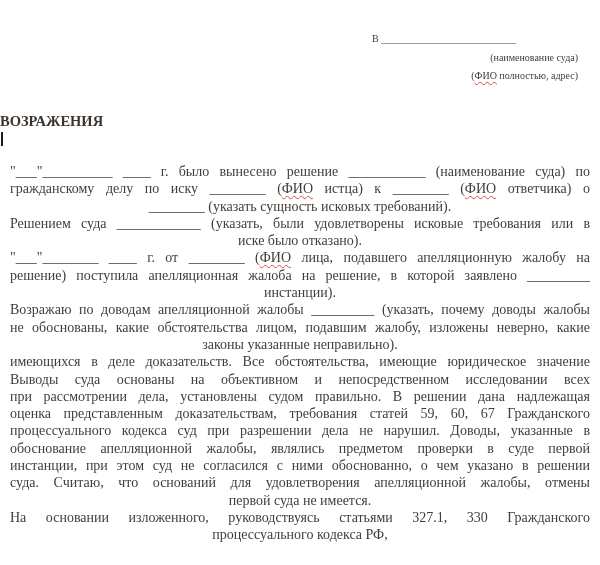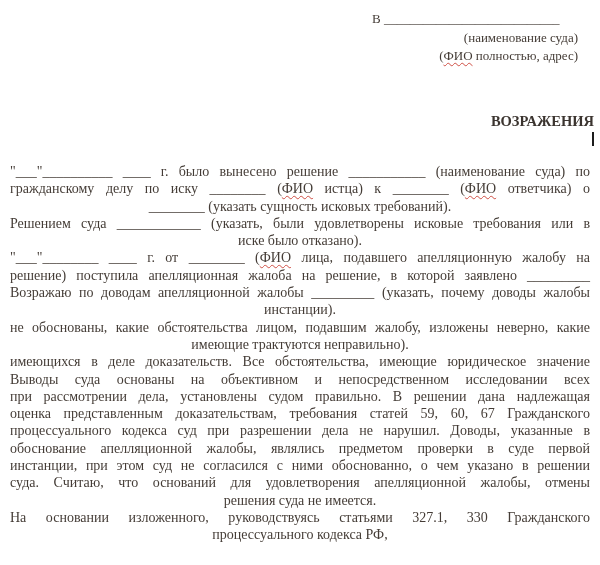--- a/index.html
+++ b/index.html
@@ -10,32 +10,32 @@
     position: relative;
     width: 600px; height: 565px;
     background: #ffffff;
     overflow: hidden;
     font-family: "Liberation Serif", "DejaVu Serif", serif;
     color: #443c36;
   }
   
   .court-header {
     position: absolute;
-    top: 10px; right: 22px;
+    top: 30px; right: 22px;
     width: 206px;
-    font-size: 13px;
+    font-size: 10px;
     line-height: 18.5px;
   }
   .hline { white-space: nowrap; }
   .hcaption { text-align: right; }
   
   .doc-title {
     position: absolute;
     top: 113px; left: 0; right: 6px;
-    text-align: right;
+    text-align: left;
     font-size: 14.5px;
     font-weight: bold;
     line-height: 17.5px;
     color: #3b342f;
   }
   .caret {
     display: inline-block;
     width: 2px; height: 14px;
     background: #1c1c1c;
     vertical-align: -2px;
@@ -82,30 +82,30 @@
   </div>
 
   <div class="doc-body">
     <div class="ln j"><span>"___"__________ ____ г. было вынесено решение ___________ (наименование суда) по</span></div>
     <div class="ln j"><span>гражданскому делу по иску ________ (</span><span class="fio">ФИО</span><span> истца) к ________ (</span><span class="fio">ФИО</span><span> ответчика) о</span></div>
     <div class="ln l"><span>________ (указать сущность исковых требований).</span></div>
     <div class="ln j"><span>Решением суда ____________ (указать, были удовлетворены исковые требования или в</span></div>
     <div class="ln l"><span>иске было отказано).</span></div>
     <div class="ln j"><span>"___"________ ____ г. от ________ (</span><span class="fio">ФИО</span><span> лица, подавшего апелляционную жалобу на</span></div>
     <div class="ln j"><span>решение) поступила апелляционная жалоба на решение, в которой заявлено _________</span></div>
+    <div class="ln l"><span>инстанции).</span></div>
     <div class="ln j"><span>Возражаю по доводам апелляционной жалобы _________ (указать, почему доводы жалобы</span></div>
-    <div class="ln l"><span>инстанции).</span></div>
     <div class="ln j"><span>не обоснованы, какие обстоятельства лицом, подавшим жалобу, изложены неверно, какие</span></div>
-    <div class="ln l"><span>имеющие трактуются неправильно).</span></div>
+    <div class="ln l"><span>законы указанные неправильно).</span></div>
     <div class="ln j"><span>имеющихся в деле доказательств. Все обстоятельства, имеющие юридическое значение</span></div>
     <div class="ln j"><span>Выводы суда основаны на объективном и непосредственном исследовании всех</span></div>
     <div class="ln j"><span>при рассмотрении дела, установлены судом правильно. В решении дана надлежащая</span></div>
     <div class="ln j"><span>оценка представленным доказательствам, требования статей 59, 60, 67 Гражданского</span></div>
     <div class="ln j"><span>процессуального кодекса суд при разрешении дела не нарушил. Доводы, указанные в</span></div>
     <div class="ln j"><span>обоснование апелляционной жалобы, являлись предметом проверки в суде первой</span></div>
     <div class="ln j"><span>инстанции, при этом суд не согласился с ними обоснованно, о чем указано в решении</span></div>
     <div class="ln j"><span>суда. Считаю, что оснований для удовлетворения апелляционной жалобы, отмены</span></div>
-    <div class="ln l"><span>решения суда не имеется.</span></div>
+    <div class="ln l"><span>первой суда не имеется.</span></div>
     <div class="ln j"><span>На основании изложенного, руководствуясь статьями 327.1, 330 Гражданского</span></div>
     <div class="ln l"><span>процессуального кодекса РФ,</span></div>
   </div>
 
 </div>
 
 </body></html>

